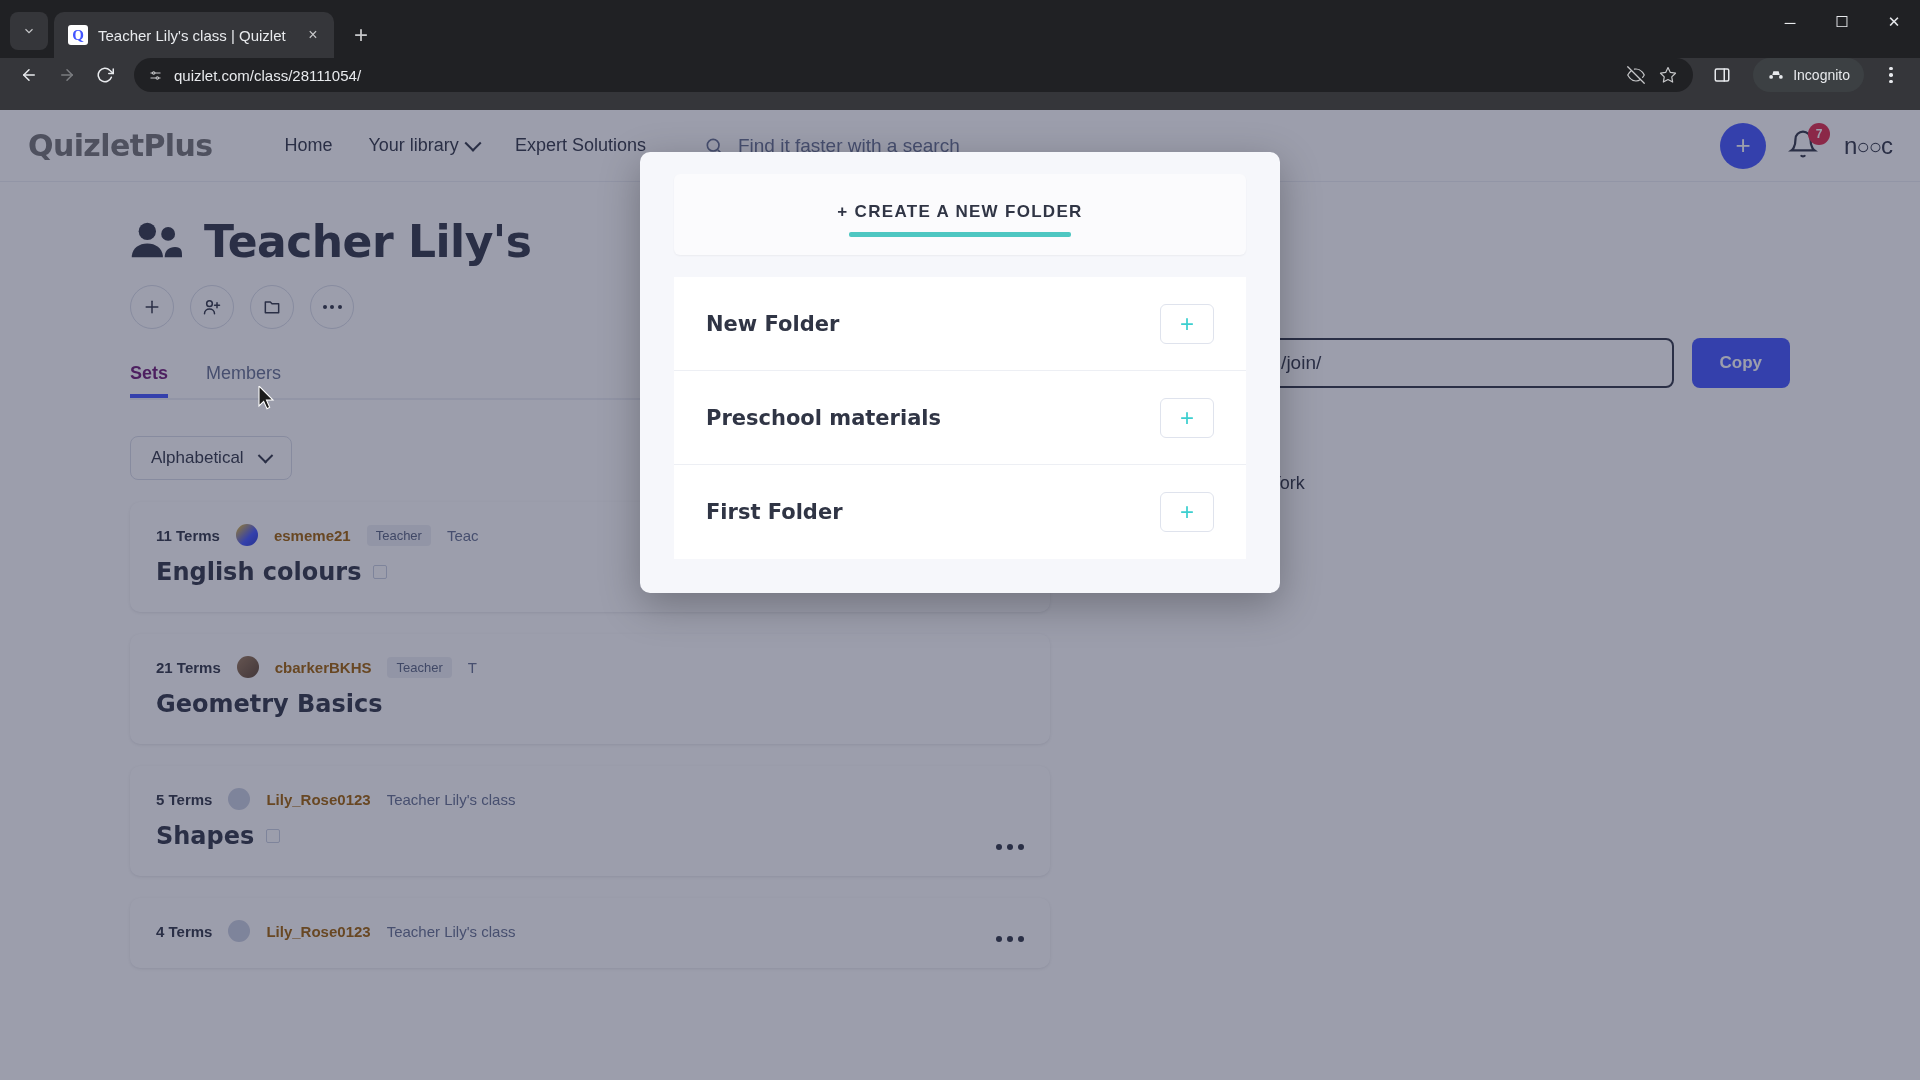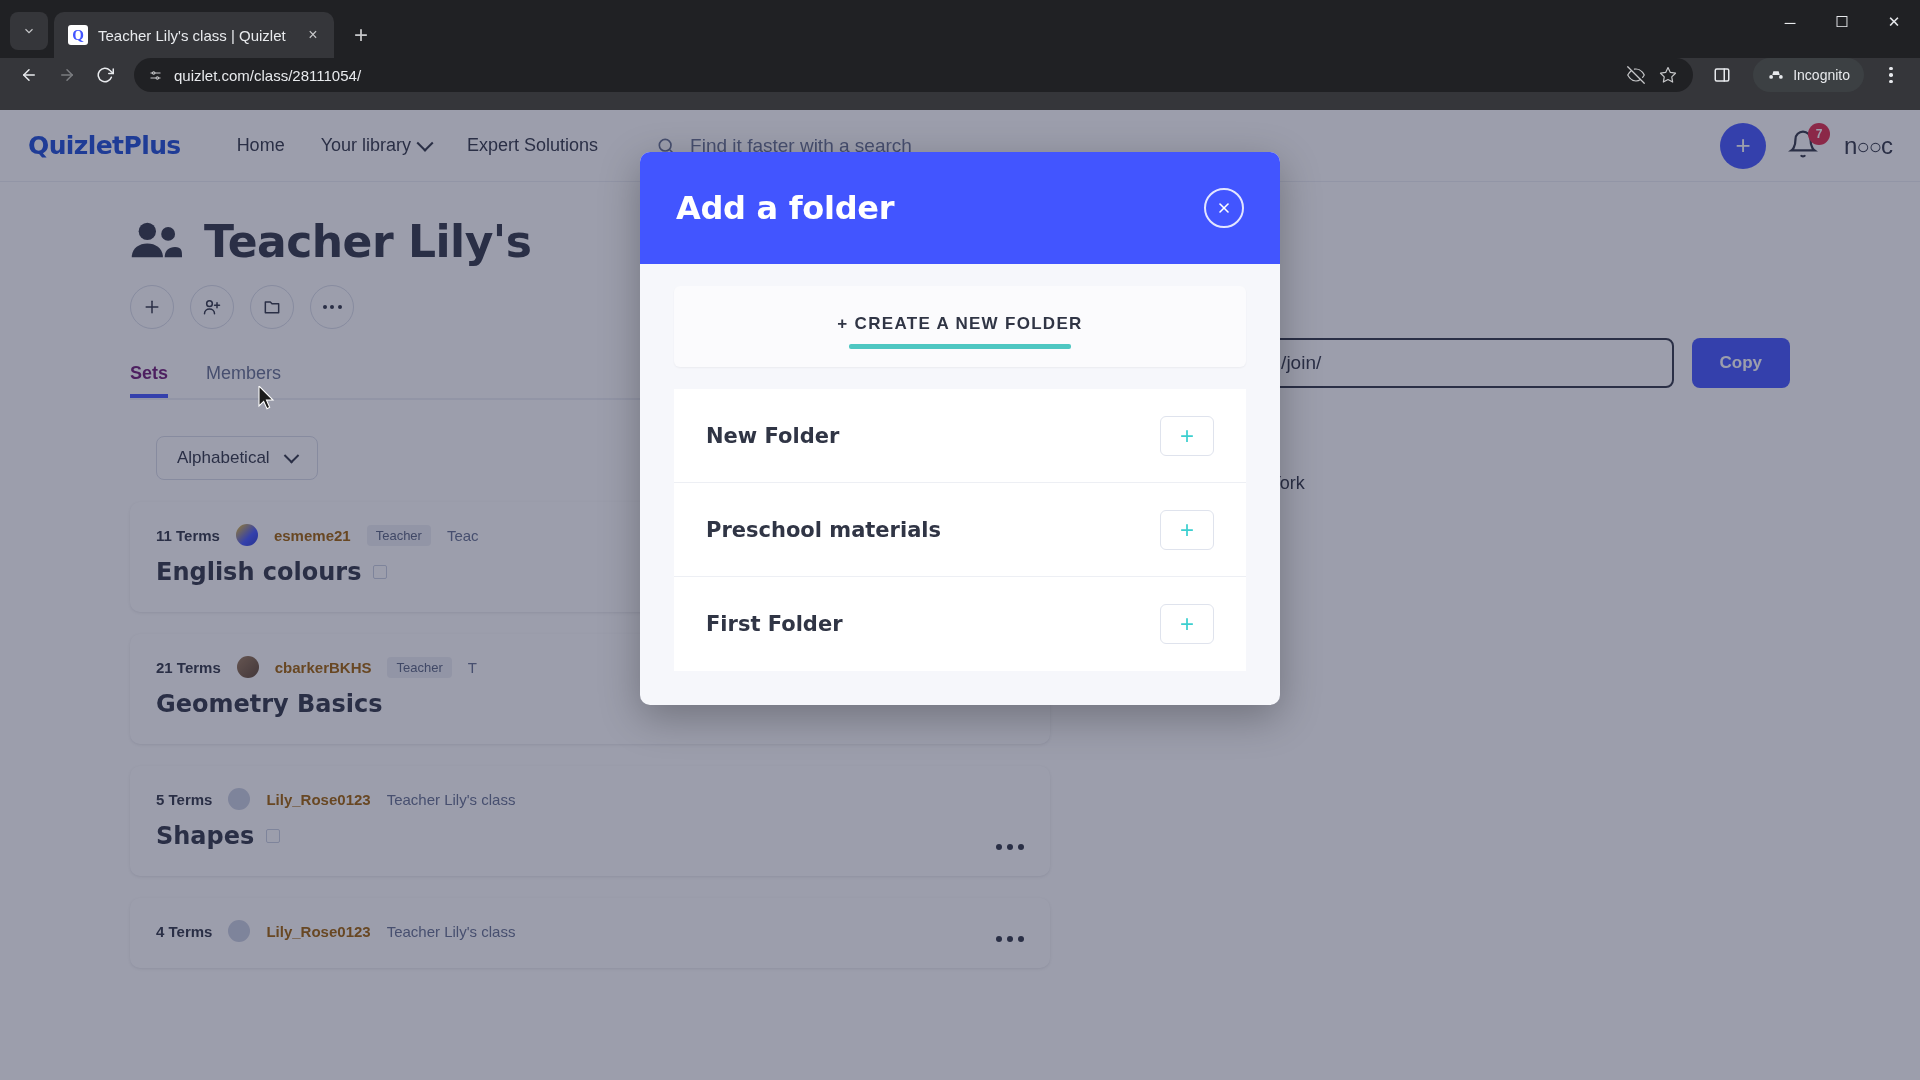--- a/index.html
+++ b/index.html
@@ -77,23 +77,23 @@
   
   .viewport { position: relative; width: 1920px; height: 970px; background: #fff; overflow: hidden; }
   .page { position: absolute; inset: 0; }
   .dimmer { position: absolute; inset: 0; background: rgba(35,41,70,0.45); z-index: 50; }
 
   
   .qz-header {
     height: 72px; display: flex; align-items: center; padding: 0 28px; gap: 0;
     background: #fff; border-bottom: 1px solid #edeff4;
   }
-  .qz-logo { font-size: 25px; font-weight: 800; color: #1d4ed8; letter-spacing: -0.6px;
+  .qz-logo { font-size: 30px; font-weight: 800; color: #737373; letter-spacing: -0.6px;
     font-family: "DejaVu Sans", sans-serif; }
-  .qz-nav { display: flex; align-items: center; gap: 36px; margin-left: 56px; }
+  .qz-nav { display: flex; align-items: center; gap: 36px; margin-left: 72px; }
   .qz-nav-item { font-size: 18px; color: #303545; cursor: pointer; display: flex; align-items: center; gap: 8px; }
   .chev { width: 12px; height: 12px; border-right: 2.2px solid #303545; border-bottom: 2.2px solid #303545;
     transform: rotate(45deg) translate(-2px,-2px); display: inline-block; }
   .qz-search {
     flex: 1; max-width: 900px; margin-left: 42px; height: 44px; display: flex; align-items: center;
     gap: 14px; padding: 0 16px; border-radius: 8px; cursor: text;
   }
   .qz-search svg { width: 20px; height: 20px; stroke: #646f90; fill: none; stroke-width: 2; }
   .qz-search span { font-size: 19px; color: #646f90; }
   .qz-head-right { display: flex; align-items: center; gap: 22px; margin-left: auto; }
@@ -121,21 +121,21 @@
     display: flex; align-items: center; justify-content: center; cursor: pointer; background: #fff; }
   .action-btn svg { width: 20px; height: 20px; stroke: #303545; fill: none; stroke-width: 1.8;
     stroke-linecap: round; stroke-linejoin: round; }
   .action-btn .dots { display: flex; gap: 3.5px; }
   .action-btn .dots i { width: 4px; height: 4px; border-radius: 50%; background: #303545; }
 
   .tabs-row { display: flex; gap: 38px; margin-top: 34px; border-bottom: 2px solid #edeff4; }
   .tab-link { font-size: 18px; color: #646f90; padding-bottom: 14px; cursor: pointer; }
   .tab-link.active { color: #701a75; font-weight: 600; box-shadow: inset 0 -4px 0 #4255ff; }
 
-  .sortbar { margin-top: 36px; margin-left: 26px; }
+  .sortbar { margin-top: 36px; }
   .sort-select { display: inline-flex; align-items: center; gap: 16px; height: 44px; padding: 0 20px;
     border: 1.5px solid #d9dde8; border-radius: 8px; font-size: 17px; color: #303545; cursor: pointer; background:#fff; }
   .sort-chev { width: 11px; height: 11px; border-right: 2.4px solid #303545; border-bottom: 2.4px solid #303545;
     transform: rotate(45deg) translate(-2px,-2px); }
 
   .set-card { margin-top: 22px; background: #fff; border-radius: 10px; padding: 22px 26px 26px;
     box-shadow: 0 1px 3px rgba(48,53,69,0.12); position: relative; }
   .set-meta { display: flex; align-items: center; gap: 16px; font-size: 15px; color: #586380; flex-wrap: nowrap; }
   .set-terms { font-weight: 600; color: #303545; }
   .set-avatar { width: 22px; height: 22px; border-radius: 50%; background: linear-gradient(135deg,#f5c518,#4255ff 60%,#2b3ccc);
@@ -471,29 +471,20 @@
         <svg viewBox="0 0 12 18">
             <polygon points="0,0 0,15 3.5,11.5 6,17 8,16 5.6,10.6 10.5,10.5" fill="#1b1b1b" stroke="#fff" stroke-width="0.8"></polygon>
           </svg>
       </div>
     </div>
 
     <div class="dimmer"></div>
 
     <div class="modal-wrap">
       <div class="modal">
-        <div class="modal-head">
-          <span class="modal-title">Add a folder</span>
-          <span class="modal-close">
-            <svg viewBox="0 0 24 24">
-                <line x1="6" y1="6" x2="18" y2="18"></line>
-                <line x1="18" y1="6" x2="6" y2="18"></line>
-              </svg>
-          </span>
-        </div>
         <div class="modal-body">
           <div class="create-panel">
             <span class="create-link">+ CREATE A NEW FOLDER</span>
             <div class="create-underline"></div>
           </div>
           <div class="folder-list">
             <div class="folder-row">
               <span class="folder-name">New Folder</span>
               <span class="folder-add">+</span>
             </div>

